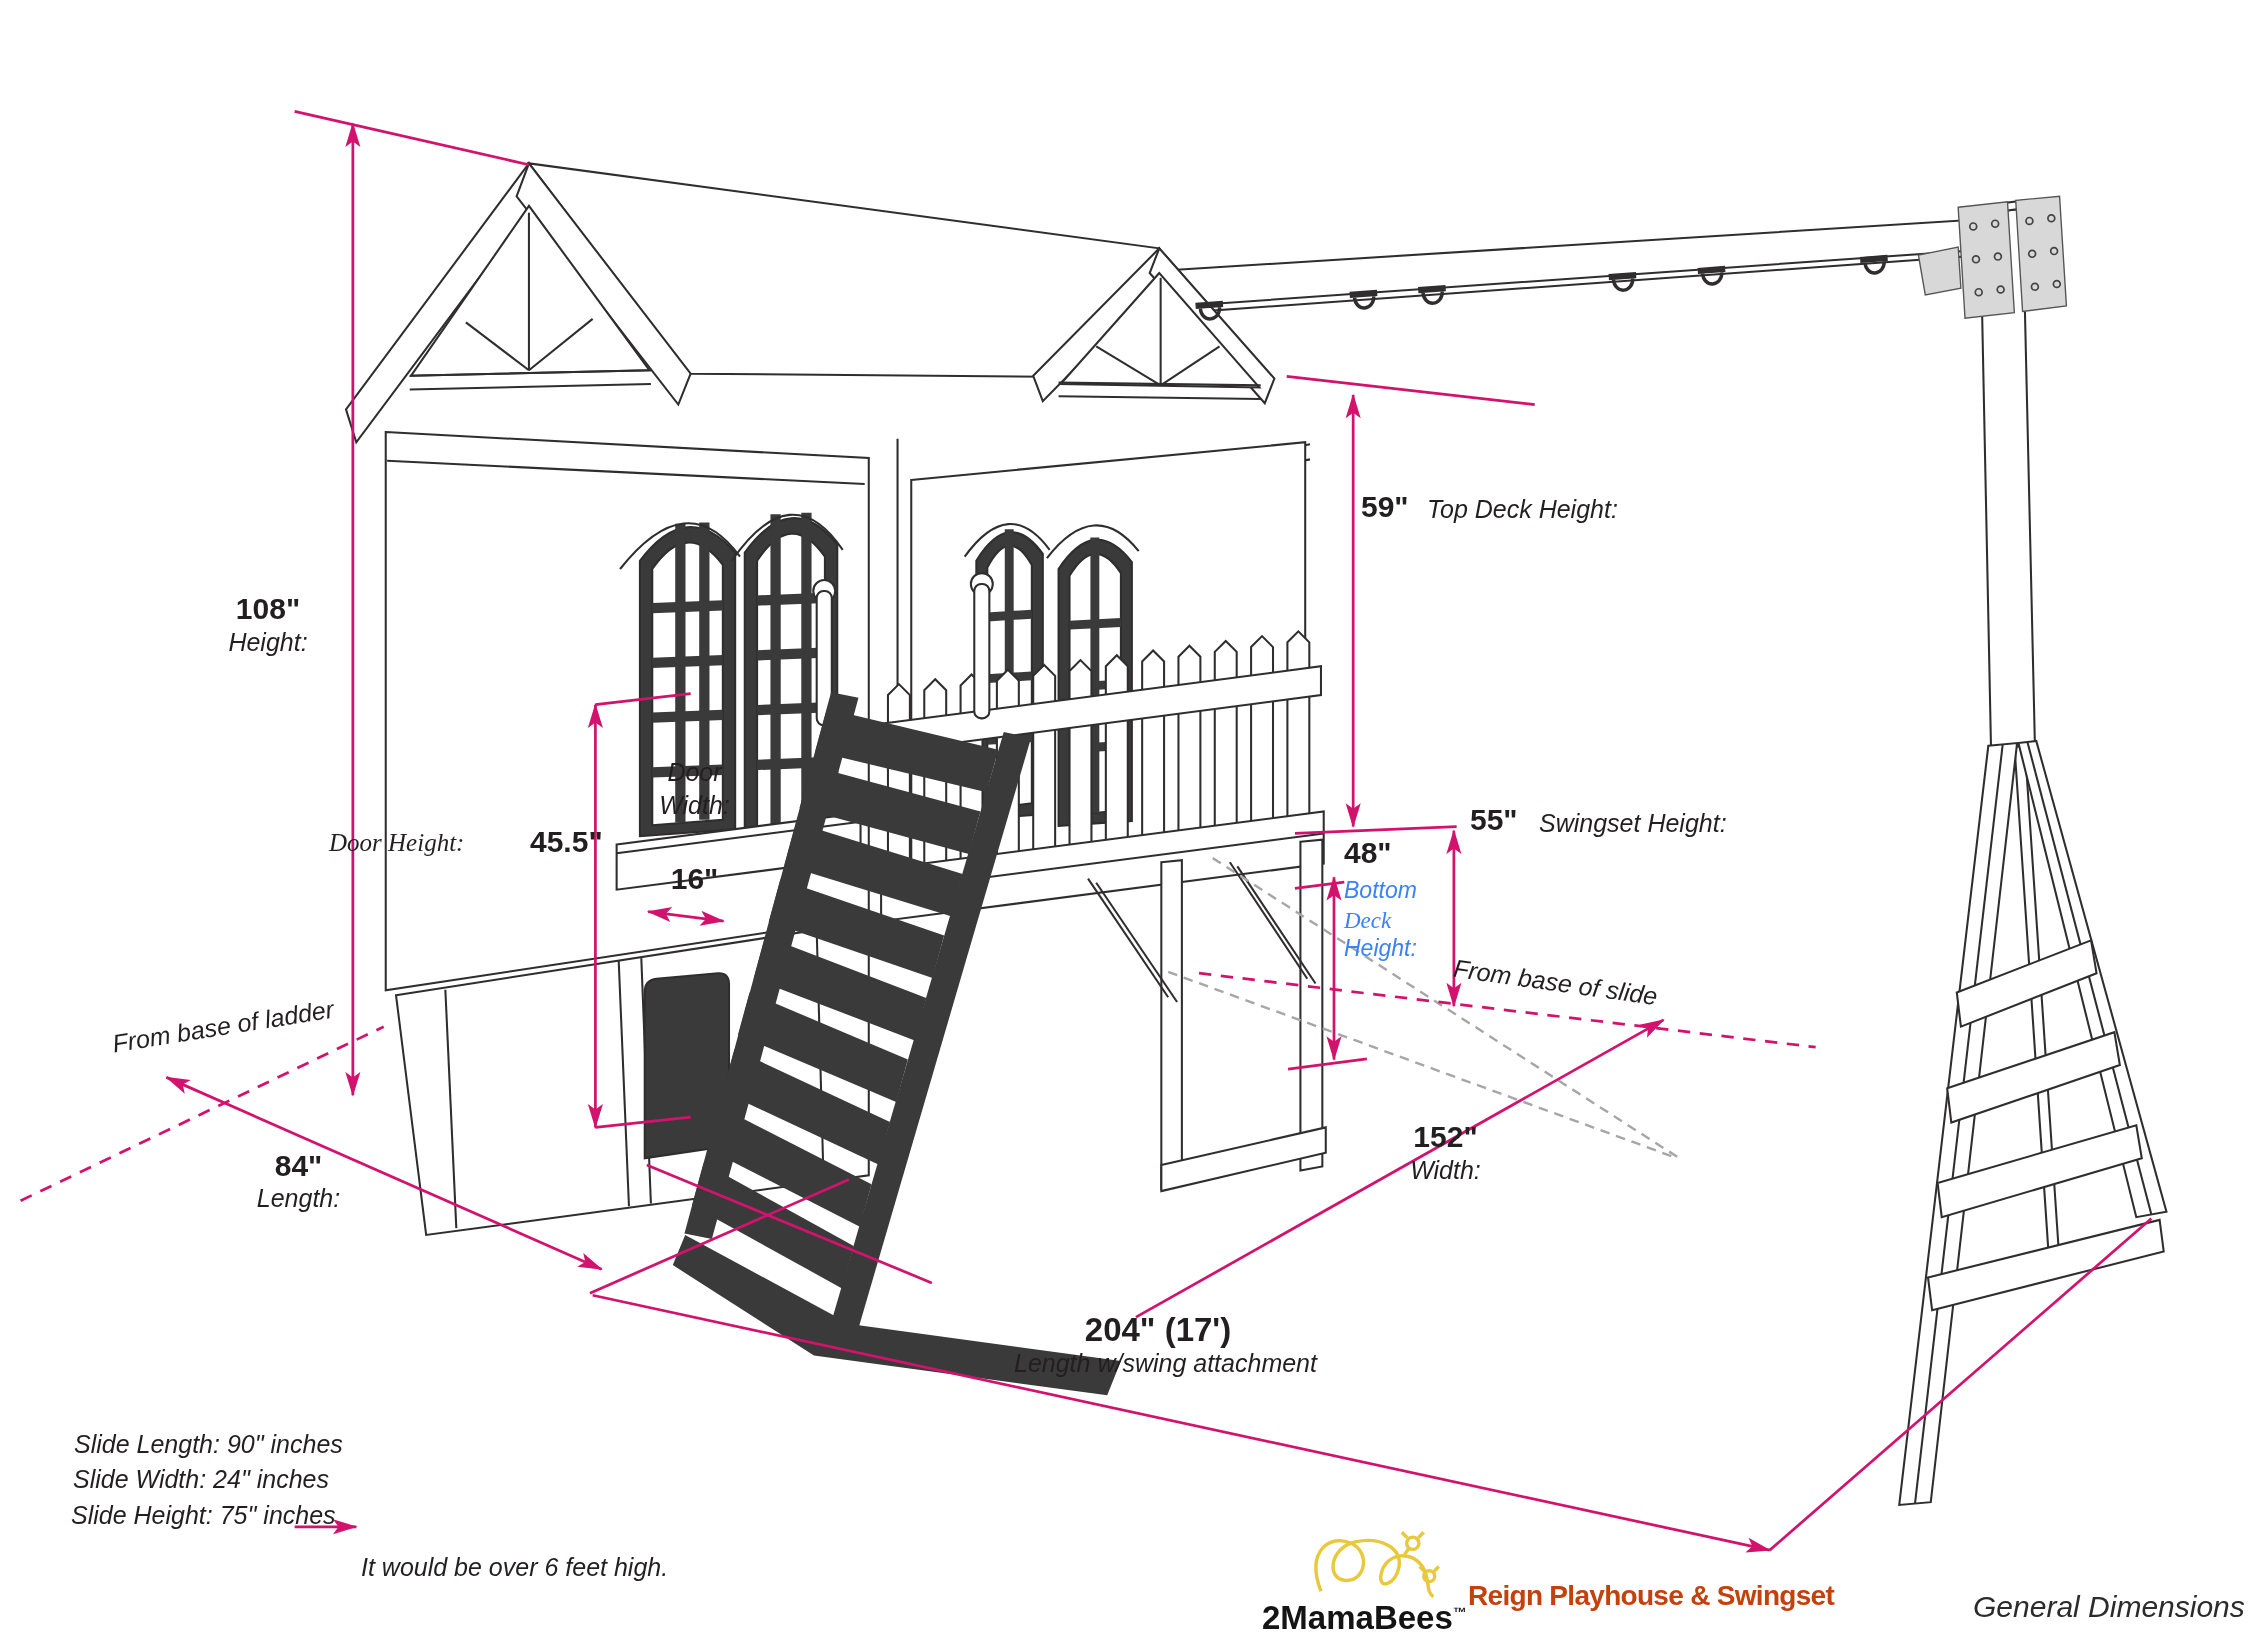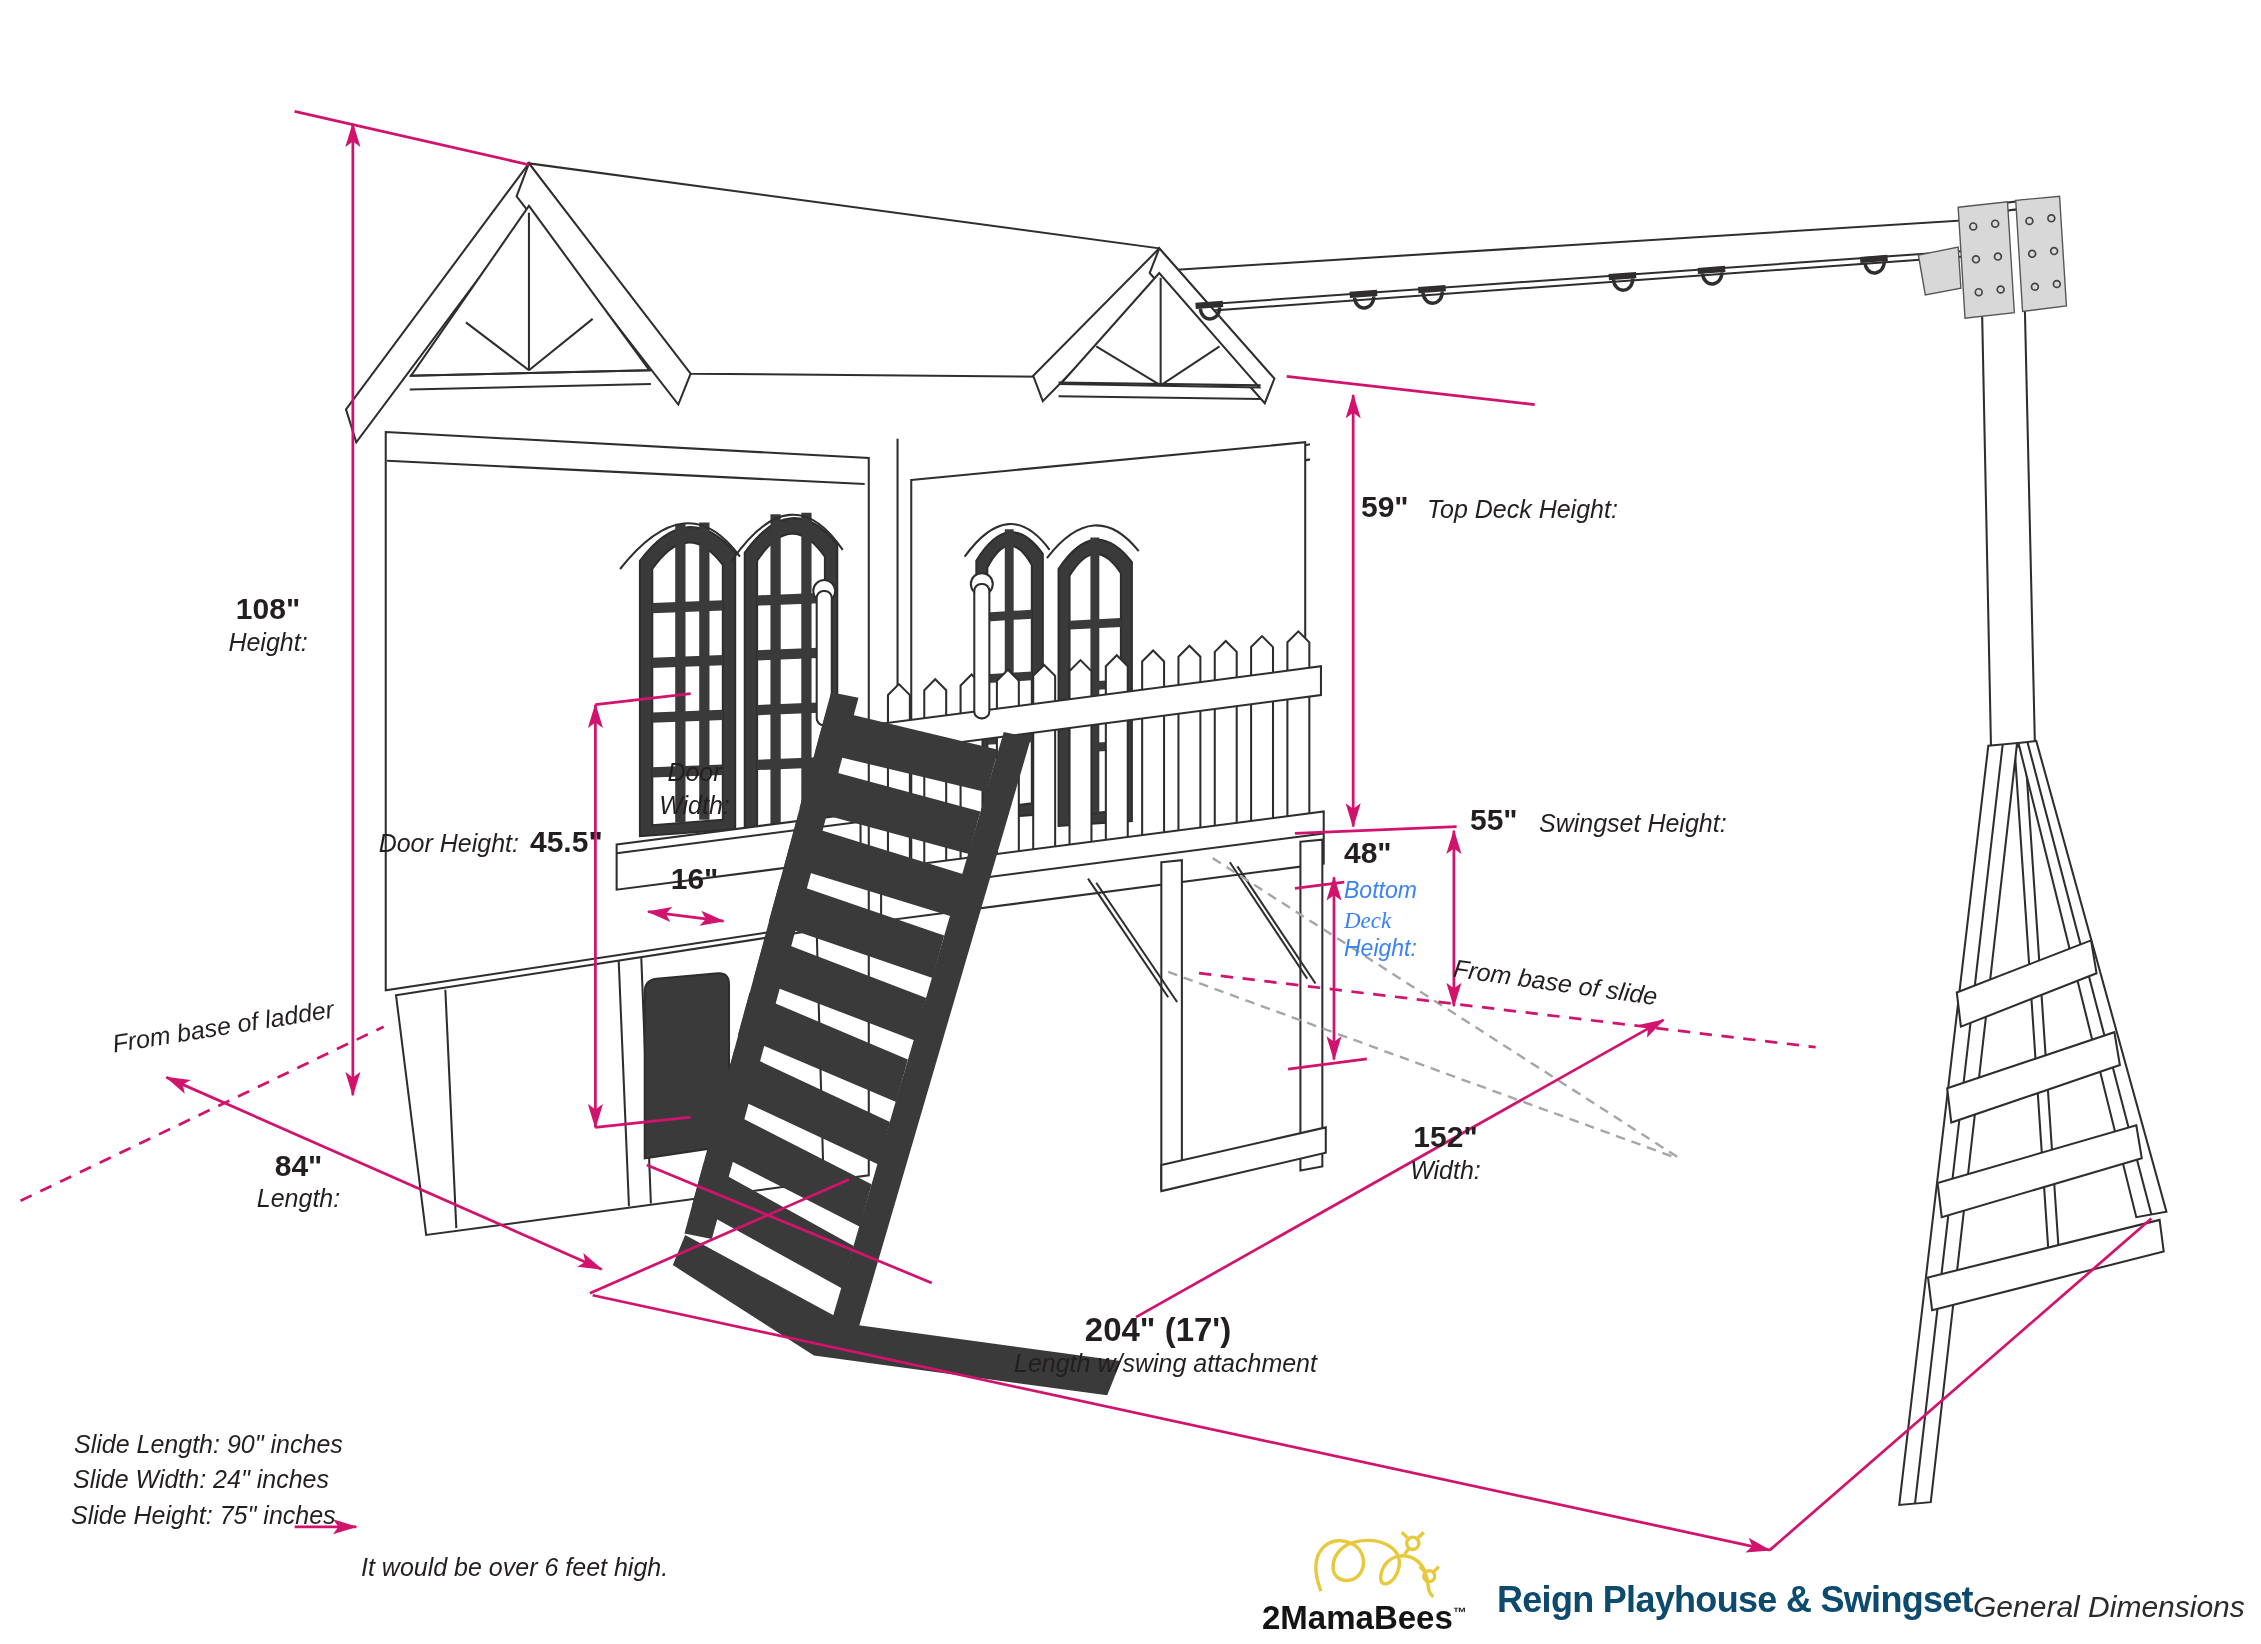--- a/index.html
+++ b/index.html
@@ -5,27 +5,27 @@
   html,body{margin:0;padding:0;background:#ffffff;}
   .canvas{position:relative;width:2261px;height:1645px;background:#ffffff;overflow:hidden;
           font-family:"Liberation Sans", sans-serif;color:#231f20;}
   .canvas svg{position:absolute;left:0;top:0;}
   .label{position:absolute;line-height:1.05;white-space:nowrap;}
   .num{font-weight:bold;font-size:30px;color:#231f20;}
   .num-lg{font-weight:bold;font-size:33px;color:#231f20;}
   .lbl{font-style:italic;font-size:25px;color:#231f20;}
   .lbl-sm{font-style:italic;font-size:23px;color:#3b82f6;}
   .center{text-align:center;}
-  .right{text-align:right;}
+  .right{font-family:Liberation Serif, serif;}
   .rot-ladder{transform:rotate(-9deg);transform-origin:center;}
   .rot-slide{transform:rotate(8deg);transform-origin:center;}
   .note{font-style:italic;font-size:25px;color:#231f20;}
   .brand{font-size:33px;font-weight:bold;color:#141414;letter-spacing:0px;}
   .brand sup{font-size:13.7px;font-weight:bold;}
-  .title{font-size:36px;font-weight:bold;color:#0c4a6e;letter-spacing:-0.7px;margin-left:29px;}
+  .title{font-size:28px;font-weight:bold;color:#c2410c;letter-spacing:-0.7px;}
   .subtitle{font-style:italic;font-size:30px;color:#2b2b2b;}
 </style>
 </head>
 <body>
 
 <div class="canvas">
 
 <svg width="2261" height="1645" viewBox="0 0 3300 2400">
   <defs>
     <marker id="arr" markerUnits="userSpaceOnUse" markerWidth="38" markerHeight="28" refX="34" refY="13" orient="auto-start-reverse">

